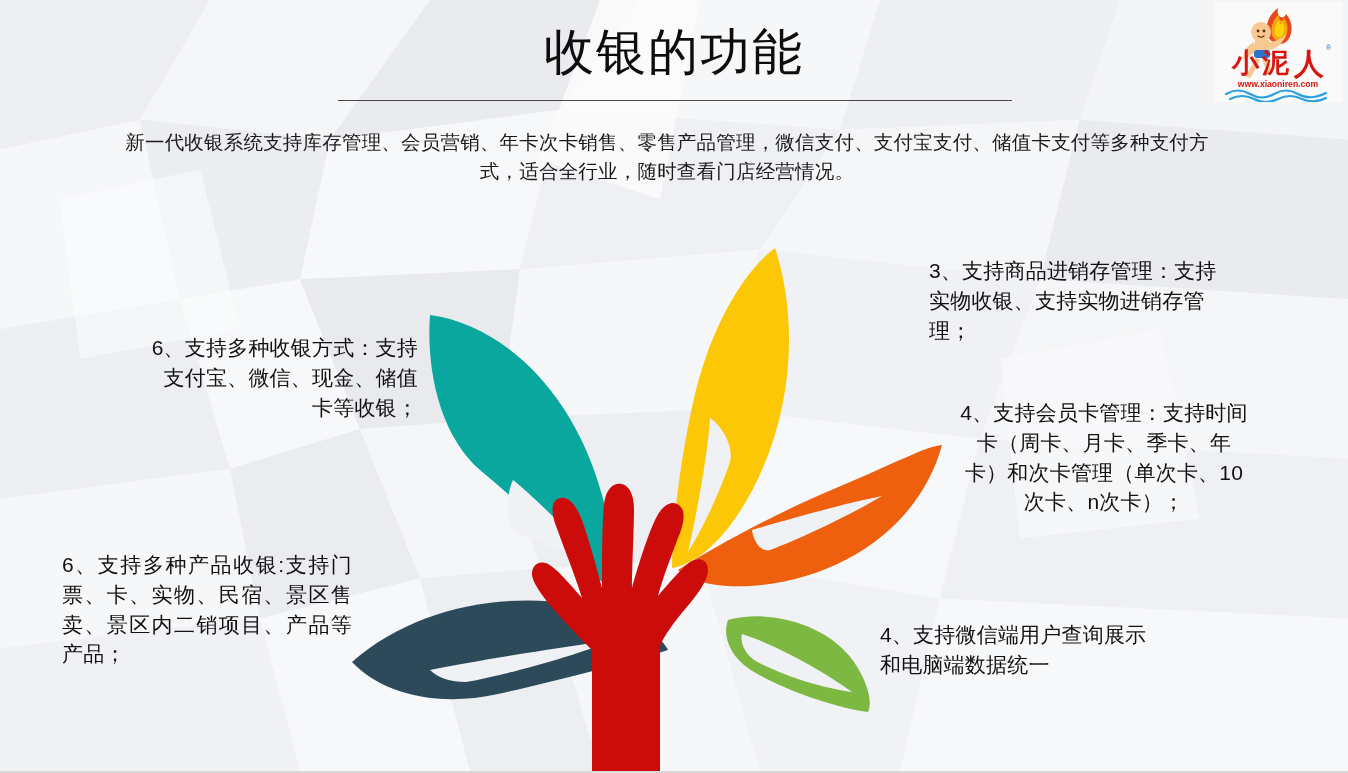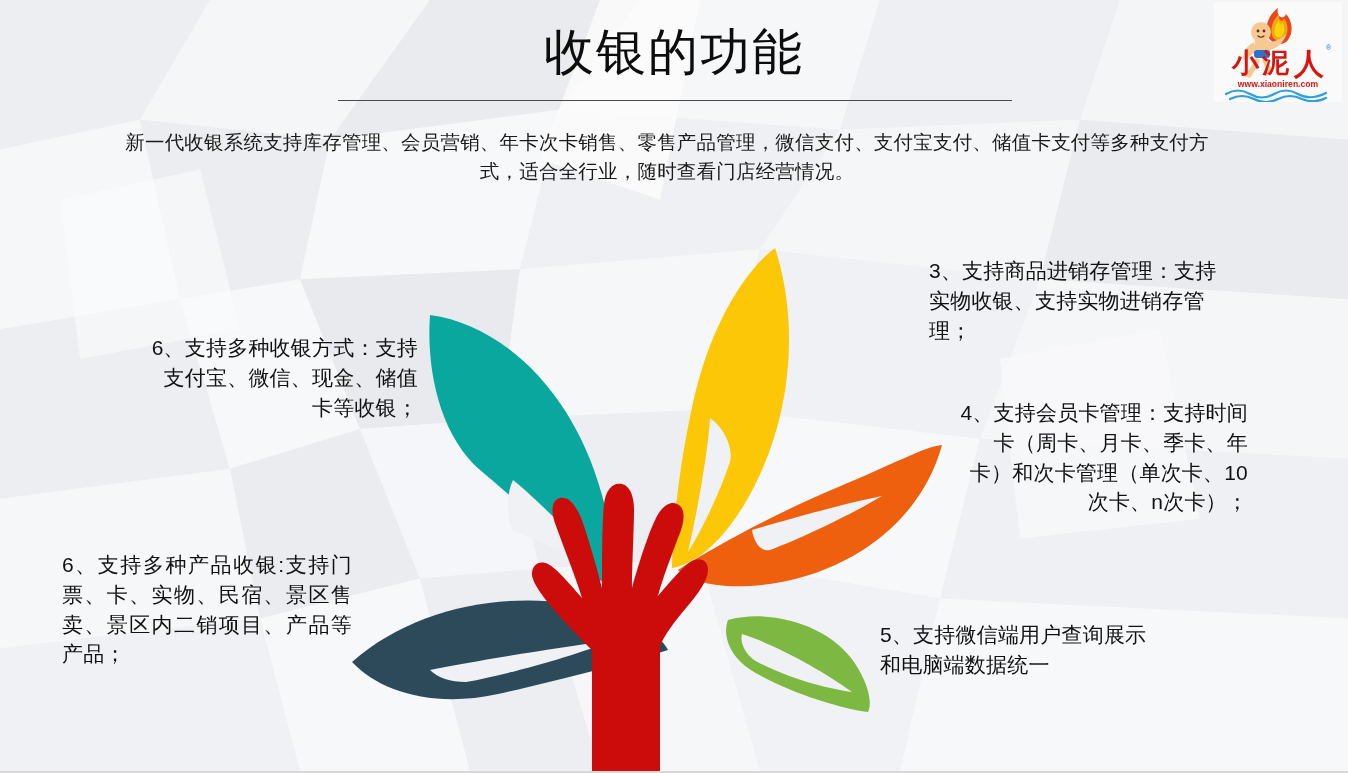--- a/index.html
+++ b/index.html
@@ -98,21 +98,21 @@
     z-index: 30;
     color: #111111;
     font-size: 21px;
     line-height: 1.42;
     letter-spacing: .2px;
     white-space: pre-line;
   }
   #callout-1 { left: 62px;  top: 550px; width: 290px; text-align: justify; }
   #callout-2 { left: 150px; top: 333px; width: 268px; text-align: right; }
   #callout-3 { left: 921px; top: 256px; width: 300px; text-align: left; margin-left: 8px; }
-  #callout-4 { left: 960px; top: 398px; width: 288px; text-align: right; }
+  #callout-4 { left: 960px; top: 398px; width: 288px; text-align: center; }
   #callout-5 { left: 880px; top: 620px; width: 280px; text-align: left; }
 </style>
 </head>
 <body>
 
 <div id="slide">
 
   <svg id="bg-poly" viewBox="0 0 1348 773" preserveAspectRatio="none" aria-hidden="true">
     <rect x="0" y="0" width="1348" height="773" fill="#F1F2F4"></rect>
     <g stroke="none">
@@ -254,15 +254,15 @@
   </svg>
 
   <div class="callout" id="callout-1">6、支持多种产品收银:支持门票、卡、实物、民宿、景区售卖、景区内二销项目、产品等产品；</div>
 
   <div class="callout" id="callout-2">6、支持多种收银方式：支持支付宝、微信、现金、储值卡等收银；</div>
 
   <div class="callout" id="callout-3">3、支持商品进销存管理：支持实物收银、支持实物进销存管理；</div>
 
   <div class="callout" id="callout-4">4、支持会员卡管理：支持时间卡（周卡、月卡、季卡、年卡）和次卡管理（单次卡、10次卡、n次卡）；</div>
 
-  <div class="callout" id="callout-5">5、支持微信端用户查询展示和电脑端数据统一</div>
+  <div class="callout" id="callout-5">4、支持微信端用户查询展示和电脑端数据统一</div>
 
 </div>
 
 </body></html>

